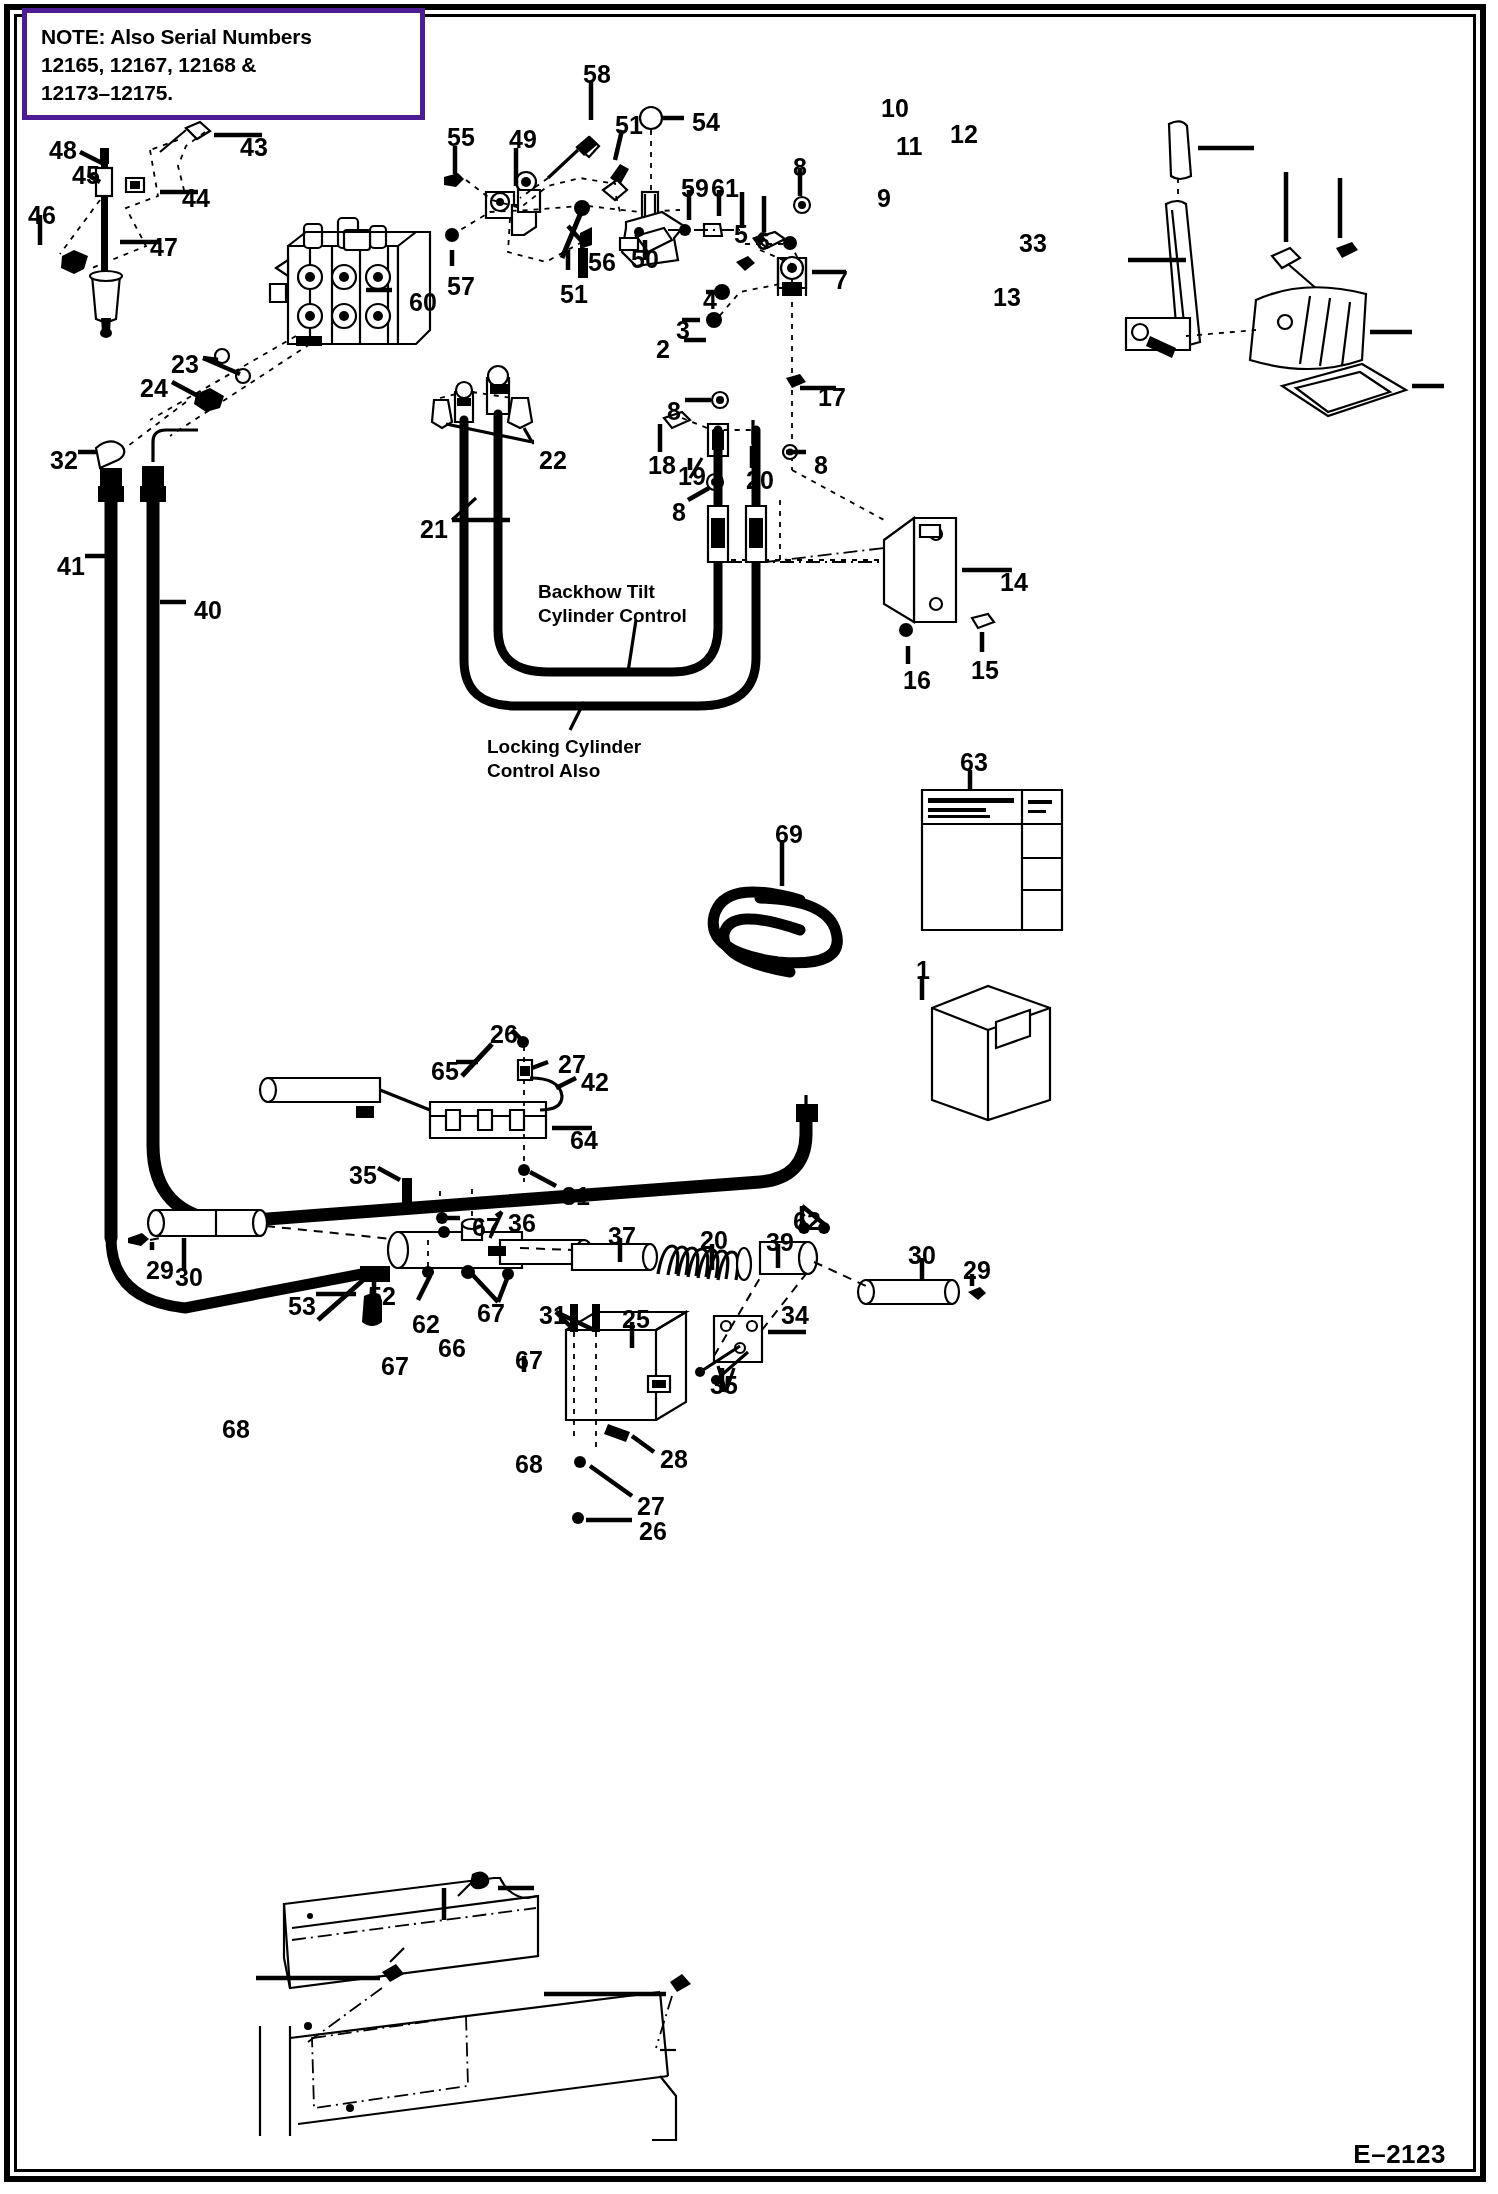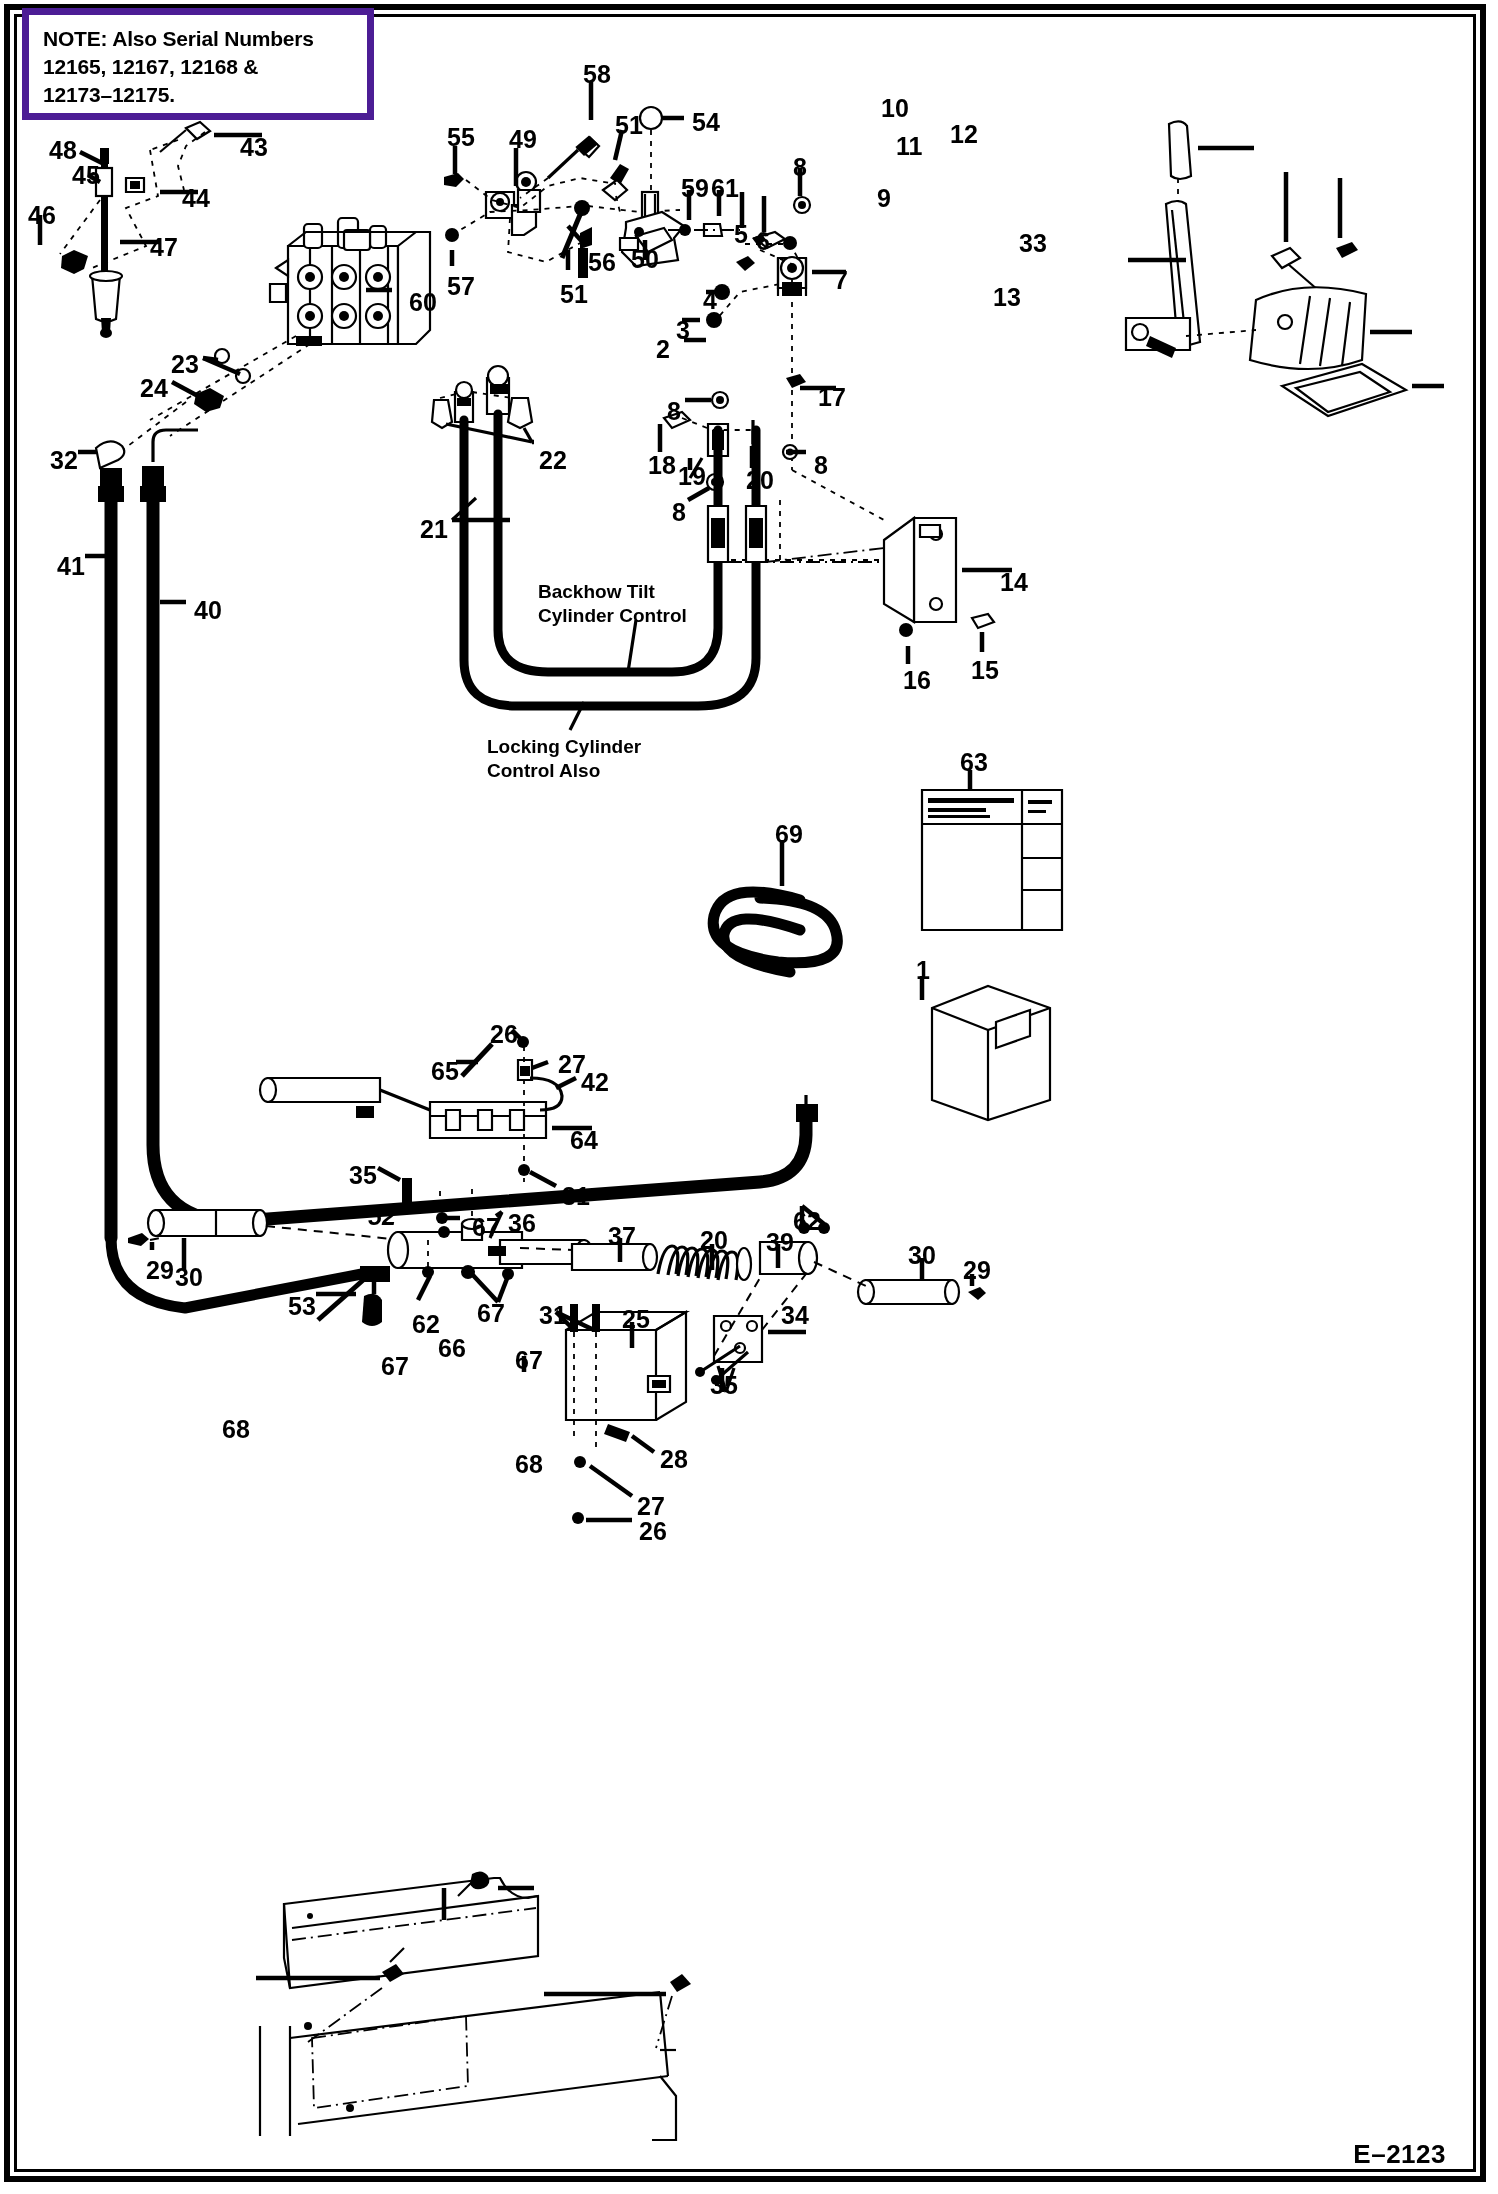--- a/index.html
+++ b/index.html
@@ -29,22 +29,22 @@
     position: absolute;
     left: 14px; top: 14px;
     width: 1462px; height: 2158px;
     border: 3px solid #000;
     box-sizing: border-box;
   }
   
   #note-box {
     position: absolute;
     left: 22px; top: 8px;
-    width: 352px; height: 112px;
-    border: 7px solid #4c1d95;
+    width: 403px; height: 112px;
+    border: 5px solid #4c1d95;
     background: #fff;
     box-sizing: border-box;
     padding: 10px 0 0 14px;
   }
   #note-box .note-line {
     font-size: 21px;
     font-weight: bold;
     letter-spacing: -0.2px;
     line-height: 1.34;
     color: #000;
@@ -686,21 +686,21 @@
       <div class="callout" style="left: 472px; top: 1215px;">67</div>
       <div class="callout" style="left: 508px; top: 1211px;">36</div>
       <div class="callout" style="left: 608px; top: 1224px;">37</div>
       <div class="callout" style="left: 700px; top: 1228px;">20</div>
       <div class="callout" style="left: 766px; top: 1230px;">39</div>
       <div class="callout" style="left: 793px; top: 1209px;">62</div>
       <div class="callout" style="left: 908px; top: 1243px;">30</div>
       <div class="callout" style="left: 963px; top: 1258px;">29</div>
       <div class="callout" style="left: 146px; top: 1258px;">29</div>
       <div class="callout" style="left: 175px; top: 1265px;">30</div>
-      <div class="callout" style="left: 368px; top: 1204px; font-style: italic;">52</div>
+      <div class="callout" style="left: 368px; top: 1284px;">52</div>
       <div class="callout" style="left: 288px; top: 1294px;">53</div>
       <div class="callout" style="left: 412px; top: 1312px;">62</div>
       <div class="callout" style="left: 477px; top: 1301px;">67</div>
       <div class="callout" style="left: 539px; top: 1303px;">31</div>
       <div class="callout" style="left: 622px; top: 1307px;">25</div>
       <div class="callout" style="left: 781px; top: 1303px;">34</div>
       <div class="callout" style="left: 438px; top: 1336px;">66</div>
       <div class="callout" style="left: 381px; top: 1354px;">67</div>
       <div class="callout" style="left: 515px; top: 1348px;">67</div>
       <div class="callout" style="left: 710px; top: 1373px;">35</div>

